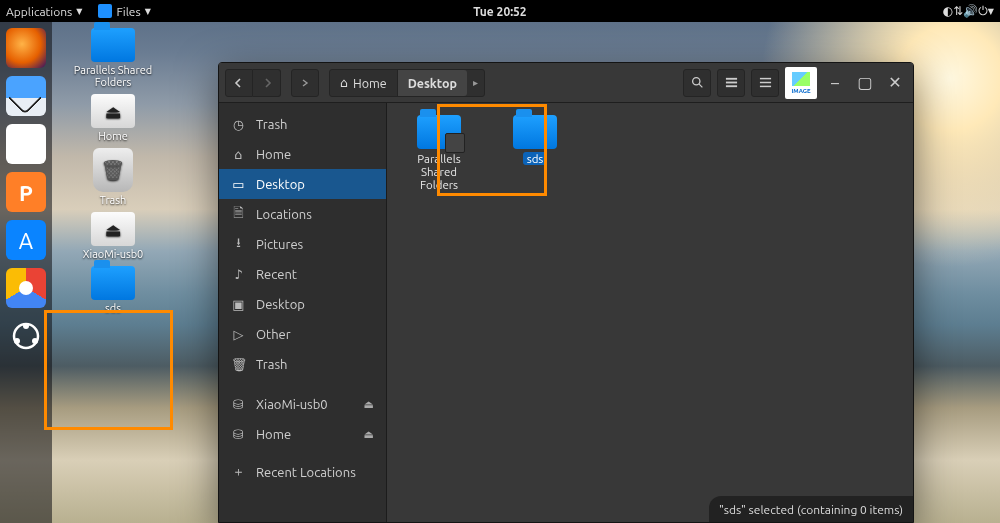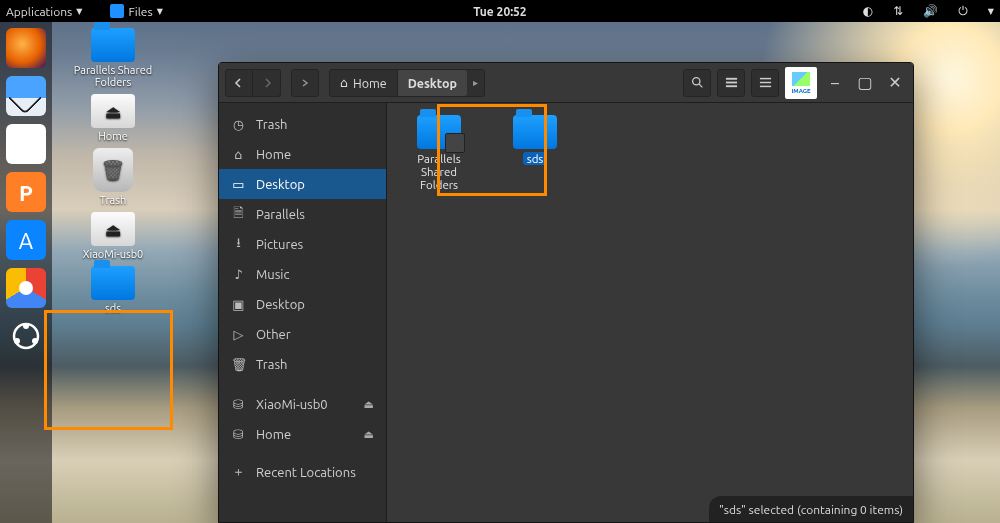--- a/index.html
+++ b/index.html
@@ -16,21 +16,21 @@
         #4d5c63 70%, #a79c80 78%, #d9cfb7 88%, #b8b090 100%);
   }
 
   
   .top-panel {
     position: absolute; top: 0; left: 0; right: 0; height: 22px;
     background: #000; color: #ddd;
     display: flex; align-items: center; font-size: 12px;
     padding: 0 6px; z-index: 10;
   }
-  .top-panel .left, .top-panel .right { display:flex; align-items:center; gap:20px; }
+  .top-panel .left, .top-panel .right { display:flex; align-items:center; gap:0; }
   .top-panel .clock { position:absolute; left:0; right:0; text-align:center; pointer-events:none;font-weight:bold; }
   .top-panel .right { margin-left:auto; }
   .app-menu { display:flex; align-items:center; gap:4px; }
   .tri { font-size:8px; }
 
   
   .dock {
     position:absolute; top:22px; left:0; width:52px; bottom:0;
     background: rgba(15,15,18,0.55);
     display:flex; flex-direction:column; align-items:center;
@@ -144,21 +144,21 @@
 <body>
 
 <div class="wallpaper"></div>
 
 <div class="top-panel">
   <div class="left">
     <div class="app-menu">
       <span>Applications</span>
       <span class="tri">▼</span>
     </div>
-    <div class="app-menu" style="margin-left:8px">
+    <div class="app-menu" style="margin-left:16px">
       <span style="width:14px;height:14px;background:#1e90ff;display:inline-block;border-radius:2px"></span>
       <span>Files</span>
       <span class="tri">▼</span>
     </div>
   </div>
   <div class="clock">Tue 20:52</div>
   <div class="right">
     <span>◐</span>
     <span>⇅</span>
     <span>🔊</span>
@@ -280,29 +280,29 @@
       <div class="sb-item">
           <span class="ic">⌂</span>
           <span>Home</span>
         </div>
       <div class="sb-item selected">
           <span class="ic">▭</span>
           <span>Desktop</span>
         </div>
       <div class="sb-item">
           <span class="ic">🗎</span>
-          <span>Parallels</span>
+          <span>Locations</span>
         </div>
       <div class="sb-item">
           <span class="ic">⭳</span>
           <span>Pictures</span>
         </div>
       <div class="sb-item">
           <span class="ic">♪</span>
-          <span>Music</span>
+          <span>Recent</span>
         </div>
       <div class="sb-item">
           <span class="ic">▣</span>
           <span>Desktop</span>
         </div>
       <div class="sb-item">
           <span class="ic">▷</span>
           <span>Other</span>
         </div>
       <div class="sb-item">

